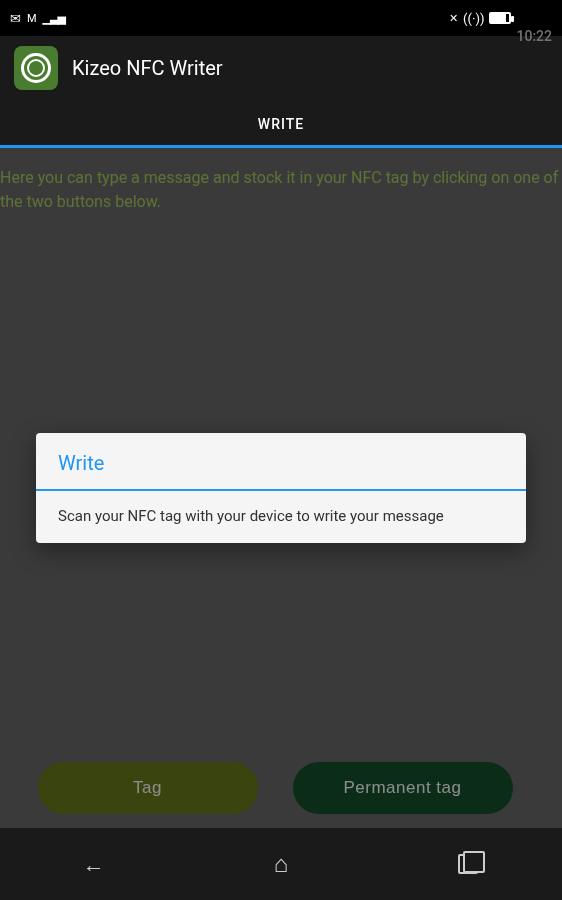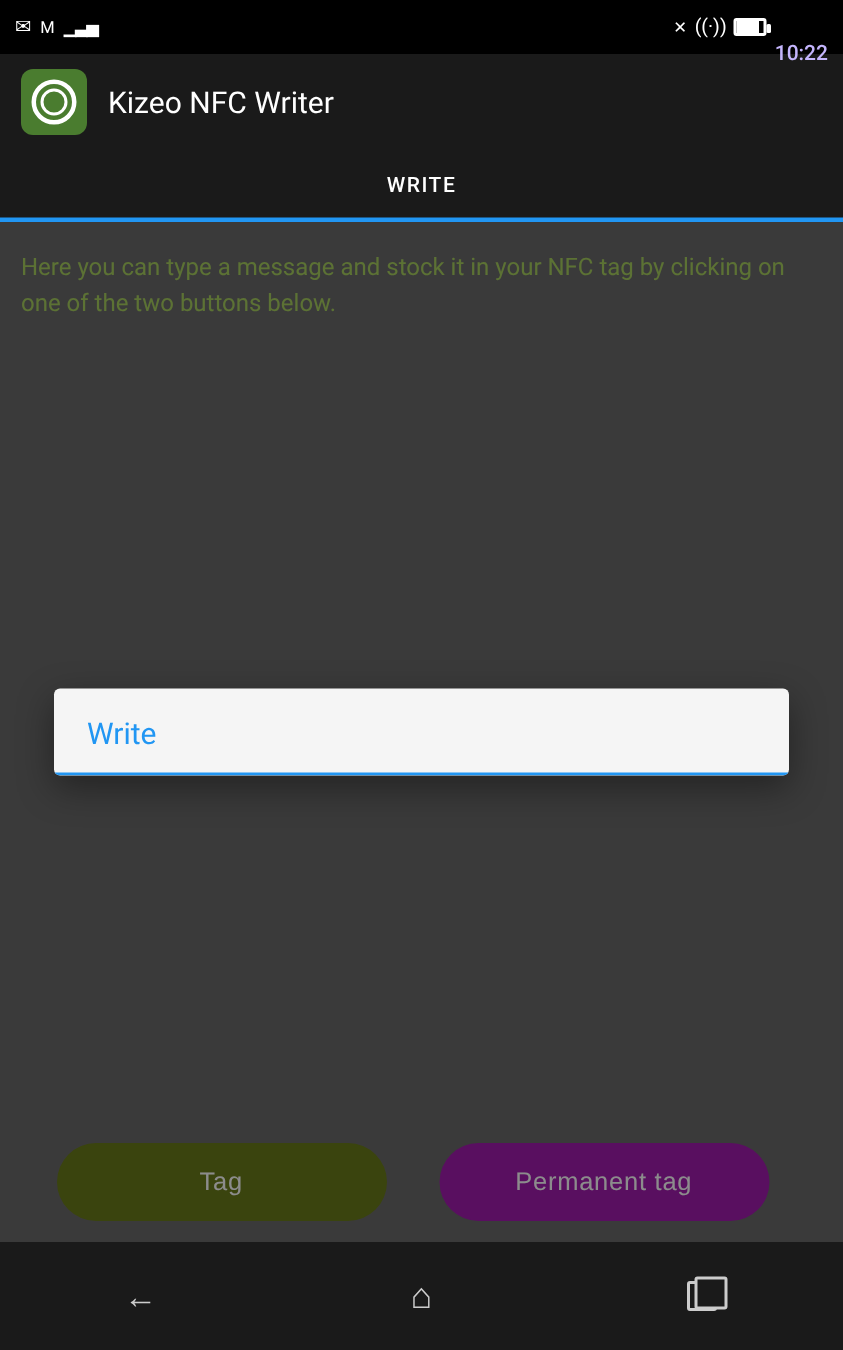--- a/index.html
+++ b/index.html
@@ -39,21 +39,21 @@
       color: #fff;
       font-size: 13px;
     }
 
     .status-icon {
       color: #fff;
       font-size: 13px;
     }
 
     .status-time {
-      color: #c4b5fd;
+      color: #737373;
       font-size: 14px;
       font-weight: 500;
       margin-top: 36px;
     }
 
     
     #app-bar {
       width: 100%;
       height: 64px;
       background: #1a1a1a;
@@ -128,21 +128,21 @@
       height: 3px;
       background: #2196f3;
     }
 
     
     #main-content {
       width: 100%;
       height: calc(900px - 36px - 64px - 48px - 72px);
       background: #6b6b6b;
       position: relative;
-      padding: 18px 14px;
+      padding: 18px 0;
     }
 
     #description-text {
       color: #a8d060;
       font-size: 16px;
       line-height: 1.5;
     }
 
     
     #dialog-overlay {
@@ -204,21 +204,21 @@
       font-weight: 500;
       color: #fff;
       letter-spacing: 0.5px;
     }
 
     #tag-btn {
       background: #6b7c1a;
     }
 
     #permanent-tag-btn {
-      background: #a21caf;
+      background: #14532d;
     }
 
     
     #nav-bar {
       position: absolute;
       bottom: 0;
       left: 0;
       right: 0;
       height: 72px;
       background: #1a1a1a;
@@ -335,20 +335,23 @@
     <span>WRITE</span>
   </div>
 </div>
 
 <div id="main-content">
   <p id="description-text">Here you can type a message and stock it in your NFC tag by clicking on one of the two buttons below.</p>
 
   <div id="dialog-overlay">
     <div id="dialog">
       <div id="dialog-title">Write</div>
+      <div id="dialog-body">
+        <p id="dialog-message">Scan your NFC tag with your device to write your message</p>
+      </div>
     </div>
   </div>
 </div>
 
 <div id="bottom-buttons">
   <button class="action-btn" id="tag-btn">Tag</button>
   <button class="action-btn" id="permanent-tag-btn">Permanent tag</button>
 </div>
 
 <div id="nav-bar">

